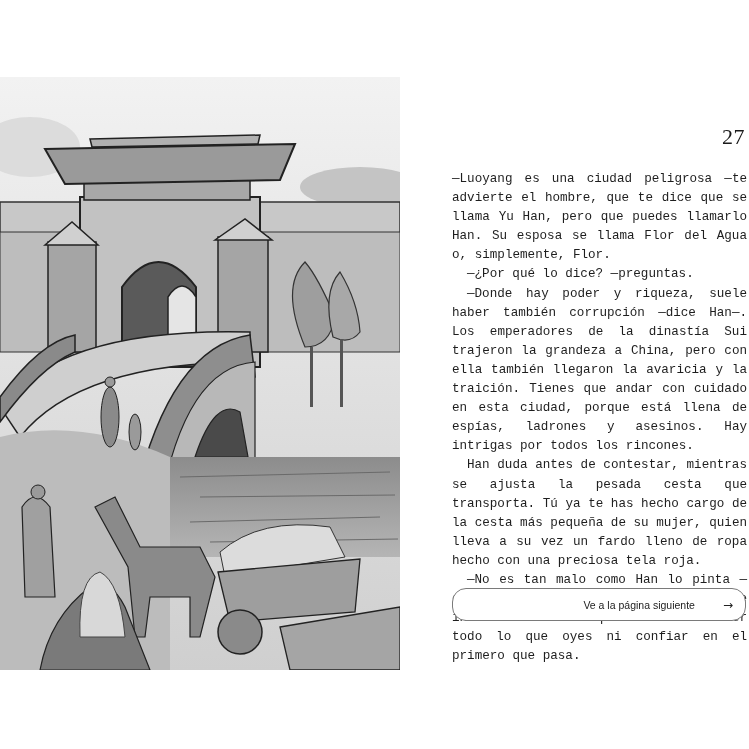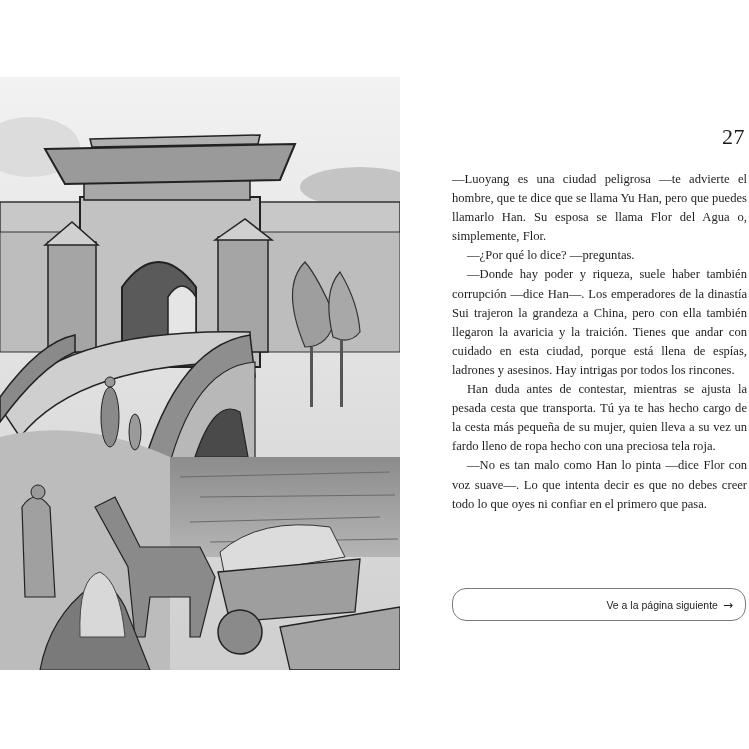--- a/index.html
+++ b/index.html
@@ -1,23 +1,23 @@
 <!DOCTYPE html>
 <html><head>
   <meta charset="utf-8">
   <style>
     html, body { margin: 0; padding: 0; background: #ffffff; }
     body { width: 749px; height: 749px; position: relative; overflow: hidden; font-family: "Liberation Serif", "DejaVu Serif", serif; color: #1e1e1e; }
     .illustration { position: absolute; left: 0; top: 77px; width: 400px; height: 593px; overflow: hidden; background: #d6d6d6; }
     .illustration svg { display: block; width: 400px; height: 593px; }
     .page-number { position: absolute; right: 4px; top: 124px; font-family: "Liberation Serif", "DejaVu Serif", serif; font-weight: normal; font-size: 22px; color: #1a1a1a; letter-spacing: 0.5px; }
-    .text-block { position: absolute; left: 452px; top: 170px; width: 295px; font-size: 12.6px; line-height: 19.1px; text-align: justify; hyphens: manual; }
+    .text-block { position: absolute; left: 452px; top: 170px; width: 295px; font-size: 12.6px; line-height: 19.1px; text-align: justify; hyphens: manual; font-family: Liberation Mono, monospace; }
     .text-block p { margin: 0; text-indent: 15px; }
     .text-block p.first { text-indent: 0; }
-    .next-button { position: absolute; left: 452px; top: 588px; width: 294px; height: 33px; box-sizing: border-box; border: 1px solid #7a7a7a; border-radius: 14px; background: #ffffff; display: flex; align-items: center; justify-content: flex-end; padding-right: 12px; cursor: pointer; }
+    .next-button { position: absolute; left: 452px; top: 588px; width: 294px; height: 33px; box-sizing: border-box; border: 1px solid #7a7a7a; border-radius: 14px; background: #ffffff; display: flex; align-items: center; justify-content: flex-end; padding-right: 12px; cursor: pointer; gap: 23px; }
     .next-label { font-family: "Liberation Sans", "DejaVu Sans", sans-serif; font-size: 10.5px; color: #222; }
     .arrow-icon { font-family: "DejaVu Sans", sans-serif; font-size: 12px; margin-left: 5px; color: #222; line-height: 1; }
   </style>
 </head>
 <body>
 
 <div class="illustration">
   <svg viewBox="0 0 400 593" xmlns="http://www.w3.org/2000/svg">
     <defs>
       <linearGradient id="sky" x1="0" y1="0" x2="0" y2="1">

